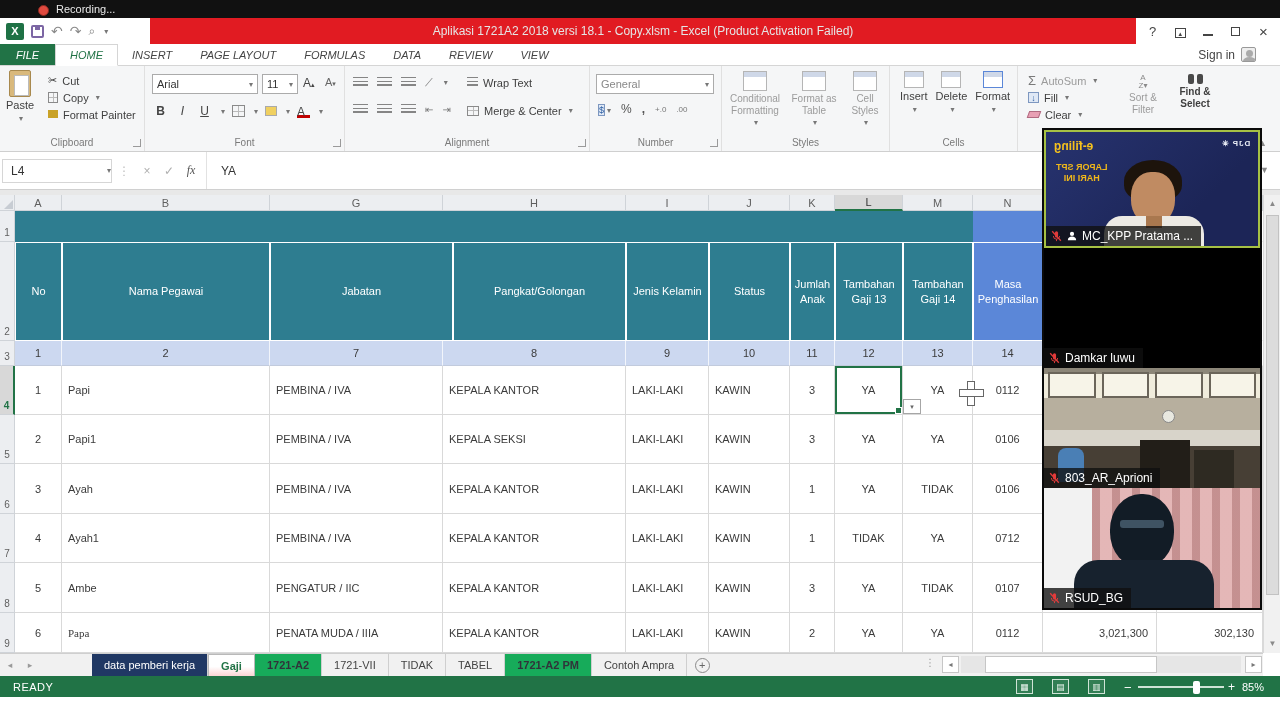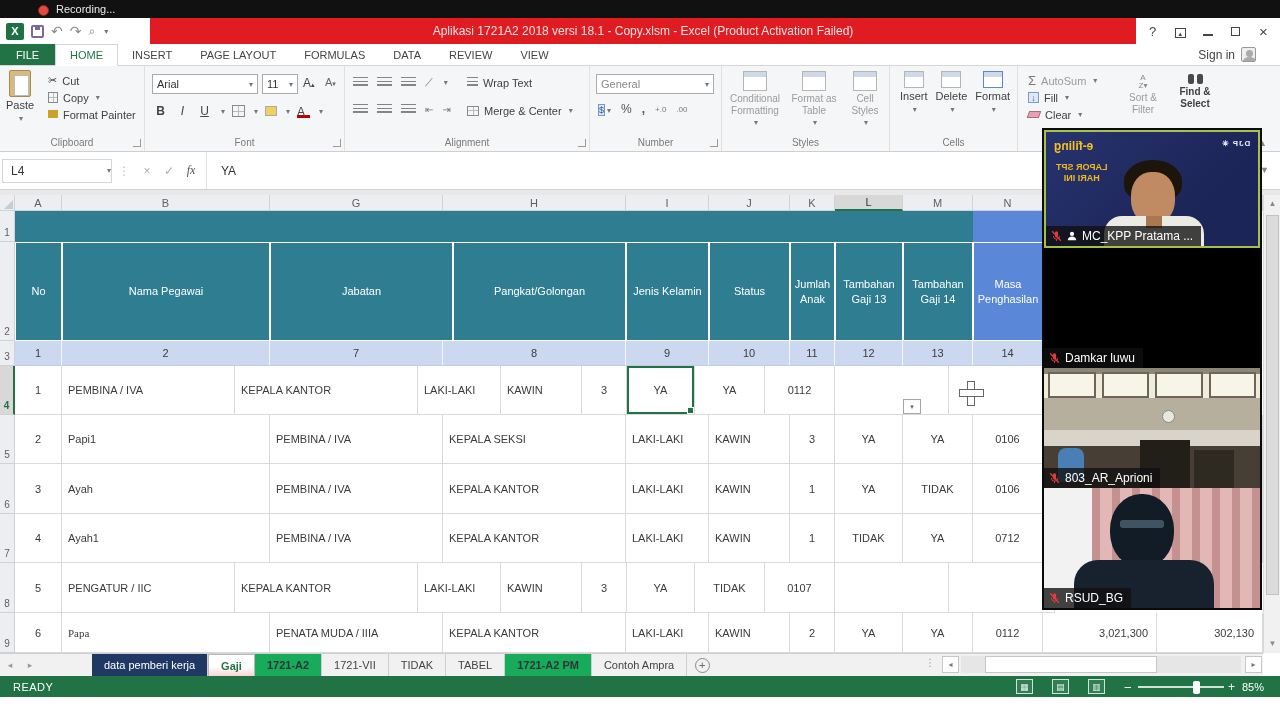--- a/index.html
+++ b/index.html
@@ -20,21 +20,21 @@
   .qat-gl{color:#8a8a8a;font-size:14px;line-height:1;}
   #titlebar{left:150px;top:18px;width:986px;height:26px;background:#e11b22;color:#e5e5e5;display:flex;align-items:center;justify-content:center;font-size:12px;}
   #wincontrols{left:1136px;top:18px;width:144px;height:26px;background:#fff;display:flex;align-items:center;justify-content:space-evenly;color:#444;}
   .wc{font-size:13px;width:22px;text-align:center;cursor:default;}
   .min-ic{display:inline-block;width:10px;height:1px;border-bottom:2px solid #444;}
   .res-ic{display:inline-block;width:9px;height:9px;border:1px solid #444;position:relative;background:#fff;}
   .res-ic::before{content:'';position:absolute;left:2px;top:-4px;width:9px;height:9px;border:1px solid #444;z-index:-1;}
   .ro-ic{display:inline-block;width:11px;height:10px;border:1px solid #444;font-size:7px;line-height:9px;text-align:center;color:#444;}
 
   
-  #tabrow{left:0;top:44px;width:1280px;height:22px;background:#fff;display:flex;align-items:stretch;border-bottom:1px solid #d5d5d5;}
+  #tabrow{left:0;top:44px;width:1280px;height:22px;background:#fff;display:flex;align-items:stretch;border-bottom:1px solid #d5d5d5;font-style:italic;}
   #file-tab{width:55px;background:#217346;color:#fff;font-size:11px;display:flex;align-items:center;justify-content:center;}
   .rtab{padding:0 14px;font-size:11px;color:#444;display:flex;align-items:center;}
   .rtab.active{background:#fff;color:#217346;border:1px solid #d5d5d5;border-bottom:1px solid #fff;margin-bottom:-1px;}
   #signin{position:absolute;right:24px;top:47px;font-size:12px;color:#444;display:flex;gap:6px;align-items:center;}
   .avatar-ic{width:15px;height:15px;border:1px solid #999;border-radius:2px;background:#eee;position:relative;overflow:hidden;}
   .avatar-ic::before{content:'';position:absolute;left:4px;top:2px;width:7px;height:7px;border-radius:50%;background:#aaa;}
   .avatar-ic::after{content:'';position:absolute;left:1px;top:9px;width:13px;height:8px;border-radius:50% 50% 0 0;background:#aaa;}
 
   
   #ribbon{left:0;top:66px;width:1280px;height:86px;background:#f5f6f7;border-bottom:1px solid #cfcfcf;display:flex;}
@@ -432,20 +432,21 @@
         <div class="h3" style="width: 81px;">10</div>
         <div class="h3" style="width: 45px;">11</div>
         <div class="h3" style="width: 68px;">12</div>
         <div class="h3" style="width: 70px;">13</div>
         <div class="h3" style="width: 70px;">14</div>
         <div class="blank" style="width: 220px;"></div>
       </div>
       <div class="srow" style="height: 49px;">
         <div class="rh sel" style="width: 15px;">4</div>
         <div class="dc ac" style="width: 47px;">1</div>
+        <div class="dc al" style="width: 208px;">Papi</div>
         <div class="dc al" style="width: 173px;">PEMBINA / IVA</div>
         <div class="dc al" style="width: 183px;">KEPALA KANTOR</div>
         <div class="dc al" style="width: 83px;">LAKI-LAKI</div>
         <div class="dc al" style="width: 81px;">KAWIN</div>
         <div class="dc ac" style="width: 45px;">3</div>
         <div class="dc ac selcell" style="width: 68px;">YA</div>
         <div class="dc ac" style="width: 70px;">YA</div>
         <div class="dc ac" style="width: 70px;">0112</div>
         <div class="dc ar" style="width: 114px;"></div>
         <div class="dc ar" style="width: 106px;"></div>
@@ -491,20 +492,21 @@
         <div class="dc ac" style="width: 45px;">1</div>
         <div class="dc ac" style="width: 68px;">TIDAK</div>
         <div class="dc ac" style="width: 70px;">YA</div>
         <div class="dc ac" style="width: 70px;">0712</div>
         <div class="dc ar" style="width: 114px;"></div>
         <div class="dc ar" style="width: 106px;"></div>
       </div>
       <div class="srow" style="height: 50px;">
         <div class="rh" style="width: 15px;">8</div>
         <div class="dc ac" style="width: 47px;">5</div>
+        <div class="dc al" style="width: 208px;">Ambe</div>
         <div class="dc al" style="width: 173px;">PENGATUR / IIC</div>
         <div class="dc al" style="width: 183px;">KEPALA KANTOR</div>
         <div class="dc al" style="width: 83px;">LAKI-LAKI</div>
         <div class="dc al" style="width: 81px;">KAWIN</div>
         <div class="dc ac" style="width: 45px;">3</div>
         <div class="dc ac" style="width: 68px;">YA</div>
         <div class="dc ac" style="width: 70px;">TIDAK</div>
         <div class="dc ac" style="width: 70px;">0107</div>
         <div class="dc ar" style="width: 114px;"></div>
         <div class="dc ar" style="width: 106px;"></div>

